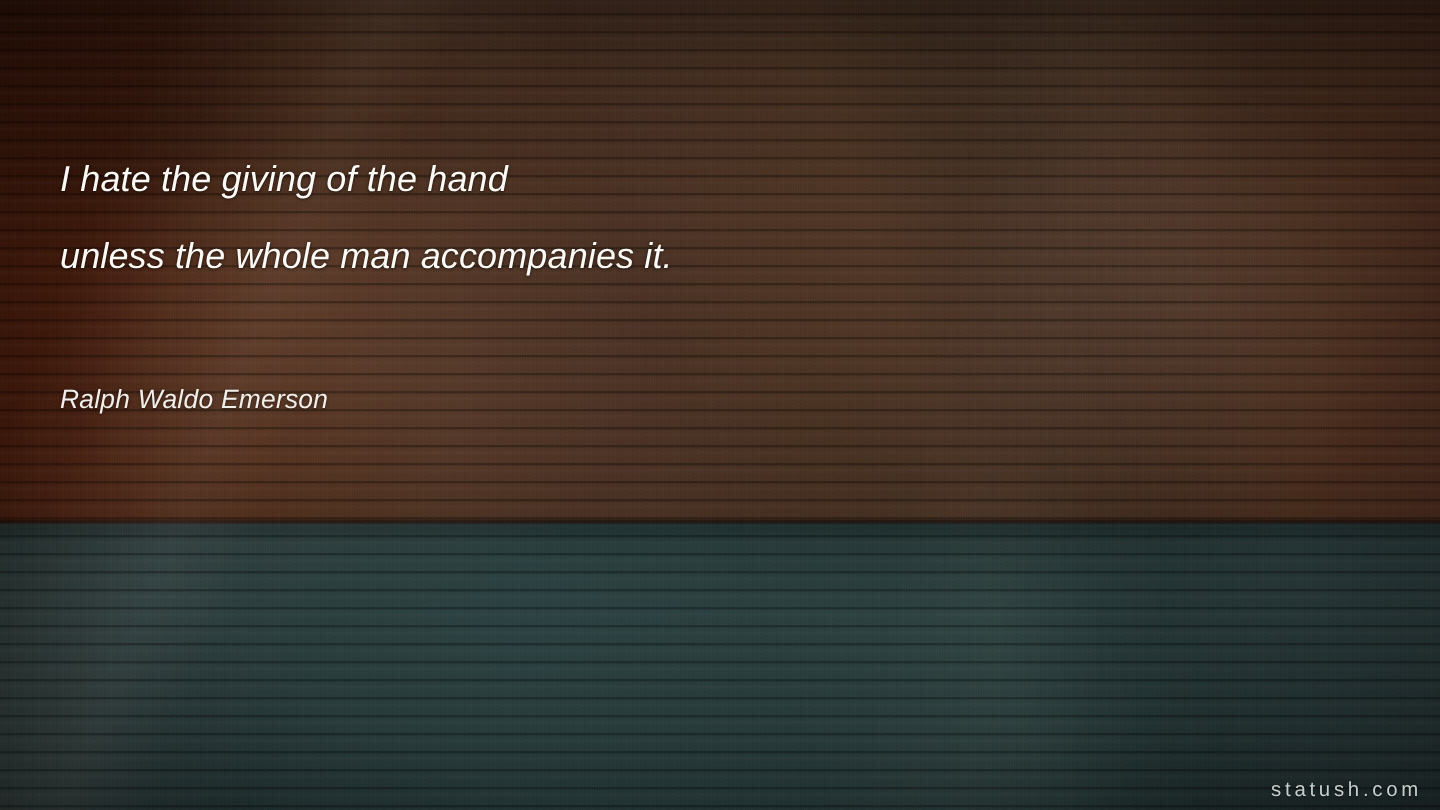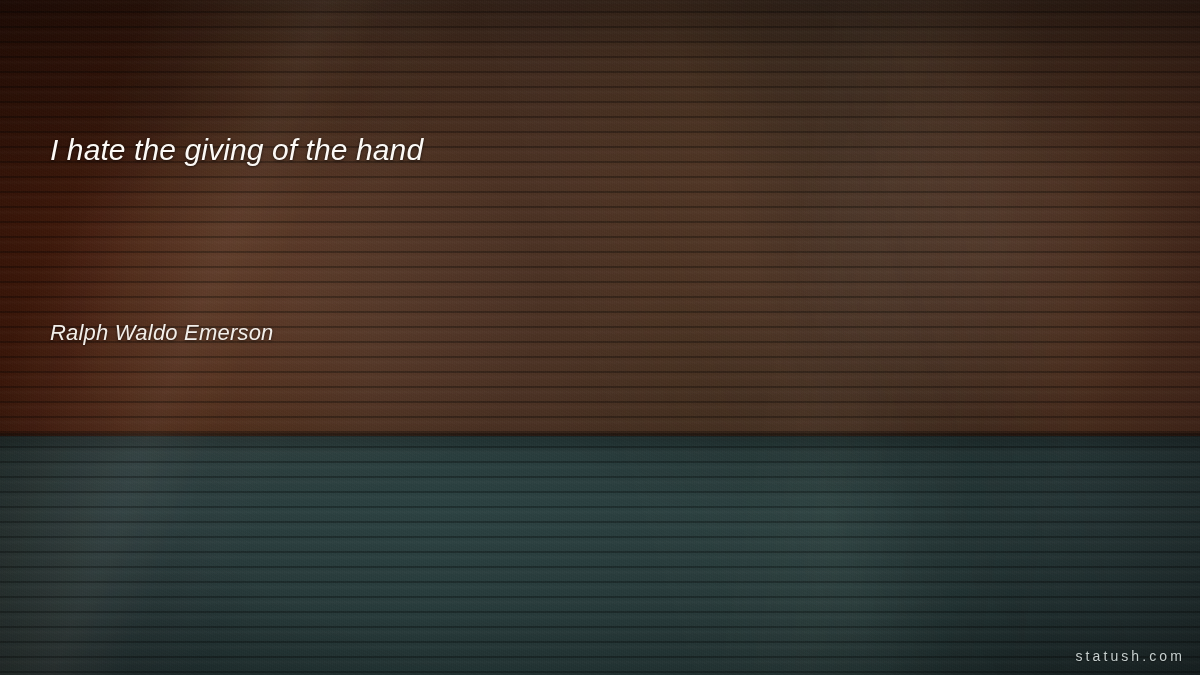--- a/index.html
+++ b/index.html
@@ -203,21 +203,21 @@
     font-weight: 400;
     color: #f2eee9;
     letter-spacing: 0.2px;
     white-space: pre;
     text-shadow: 0 1px 3px rgba(0,0,0,0.55);
   }
   #watermark {
     position: absolute;
     right: 15px;
     top: 648px;
-    font-size: 14px;
+    font-size: 17px;
     font-weight: 400;
     letter-spacing: 3.1px;
     color: #c6cfce;
     white-space: pre;
     text-shadow: 0 1px 2px rgba(0,0,0,0.6);
   }
 </style>
 </head>
 <body>
 
@@ -236,20 +236,21 @@
 
   <div class="layer" id="stripes"></div>
   <div class="layer" id="stripes-fine"></div>
   <div class="layer" id="grain"></div>
   <div class="layer" id="vignette"></div>
 
   <div id="content">
 
     <div id="quote-block">
       <div class="quote-line">I hate the giving of the hand</div>
+      <div class="quote-line">unless the whole man accompanies it.</div>
     </div>
 
     <div id="author">Ralph Waldo Emerson</div>
 
     <div id="watermark">statush.com</div>
 
   </div>
 </div>
 
 </body></html>

